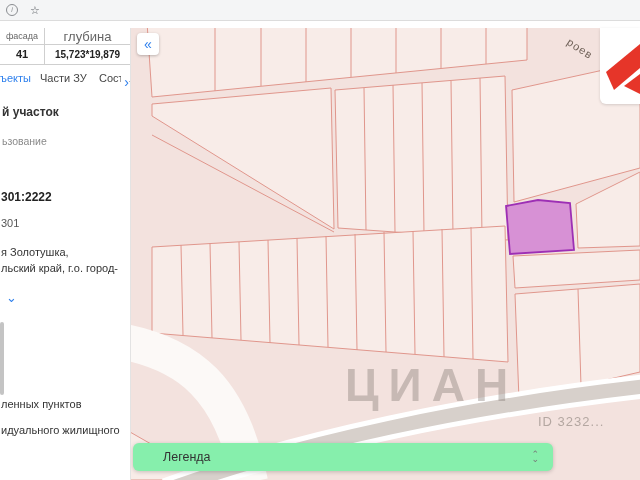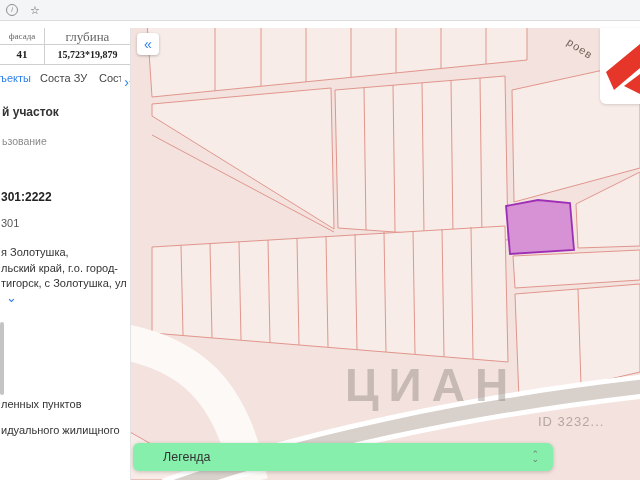--- a/index.html
+++ b/index.html
@@ -68,21 +68,21 @@
   .legend-label{font-size:12.5px;color:#333;}
   .leg-ch{display:flex;flex-direction:column;align-items:center;}
   .leg-ch span{font-size:9px;line-height:5px;color:#777;}
 
   
   .side-panel{
     position:absolute;left:0;top:28px;width:130px;height:452px;
     background:#ffffff;z-index:10;overflow:hidden;
     border-right:1px solid #e3e3e3;
   }
-  .ptable{position:absolute;left:0;top:0;width:130px;height:36px;border-bottom:1px solid #cfcfcf;font-family:Liberation Serif, serif;}
+  .ptable{position:absolute;left:0;top:0;width:130px;height:36px;border-bottom:1px solid #cfcfcf;}
   .ptable .cell{position:absolute;box-sizing:border-box;text-align:center;white-space:nowrap;overflow:hidden;}
   .ptable .h1{left:0;top:0;width:45px;height:17px;border-right:1px solid #cfcfcf;border-bottom:1px solid #cfcfcf;font-size:9px;color:#666;line-height:17px;}
   .ptable .h2{left:45px;top:0;width:85px;height:17px;border-bottom:1px solid #cfcfcf;font-size:13px;color:#666;line-height:17px;}
   .ptable .v1{left:0;top:17px;width:45px;height:19px;border-right:1px solid #cfcfcf;font-size:11px;font-weight:bold;color:#222;line-height:19px;}
   .ptable .v2{left:45px;top:17px;width:85px;height:19px;font-size:10px;font-weight:bold;color:#222;line-height:19px;}
 
   .tabs{position:absolute;left:0;top:44px;width:130px;height:22px;}
   .tab{position:absolute;top:0;font-size:11px;white-space:nowrap;cursor:pointer;}
   .tab-active{color:#2f80ed;}
   .tab-plain{color:#444;}
@@ -200,32 +200,31 @@
 <div class="side-panel">
   <div class="ptable">
     <div class="cell h1">фасада</div>
     <div class="cell h2">глубина</div>
     <div class="cell v1">41</div>
     <div class="cell v2">15,723*19,879</div>
   </div>
 
   <div class="tabs">
     <span class="tab tab-active" style="left:0px;">ъекты</span>
-    <span class="tab tab-plain" style="left:40px;">Соста ЗУ</span>
+    <span class="tab tab-plain" style="left:40px;">Части ЗУ</span>
     <span class="tab tab-plain" style="left:99px;">Соста</span>
   </div>
   <span class="tab-arrow">›</span>
 
   <div class="pline-txt obj-title">й участок</div>
   <div class="pline-txt usage-label">ьзование</div>
   <div class="pline-txt cad-num">301:2222</div>
   <div class="pline-txt quarter">301</div>
   <div class="pline-txt addr">
     <div>я Золотушка,</div>
     <div>льский край, г.о. город-</div>
-    <div>тигорск, с Золотушка, ул</div>
   </div>
   <div class="pline-txt exp-ch">⌄</div>
   <div class="pline-txt land-cat">ленных пунктов</div>
   <div class="pline-txt perm-use">идуального жилищного</div>
 
   <div class="panel-scrollbar"></div>
 </div>
 
 </body></html>

